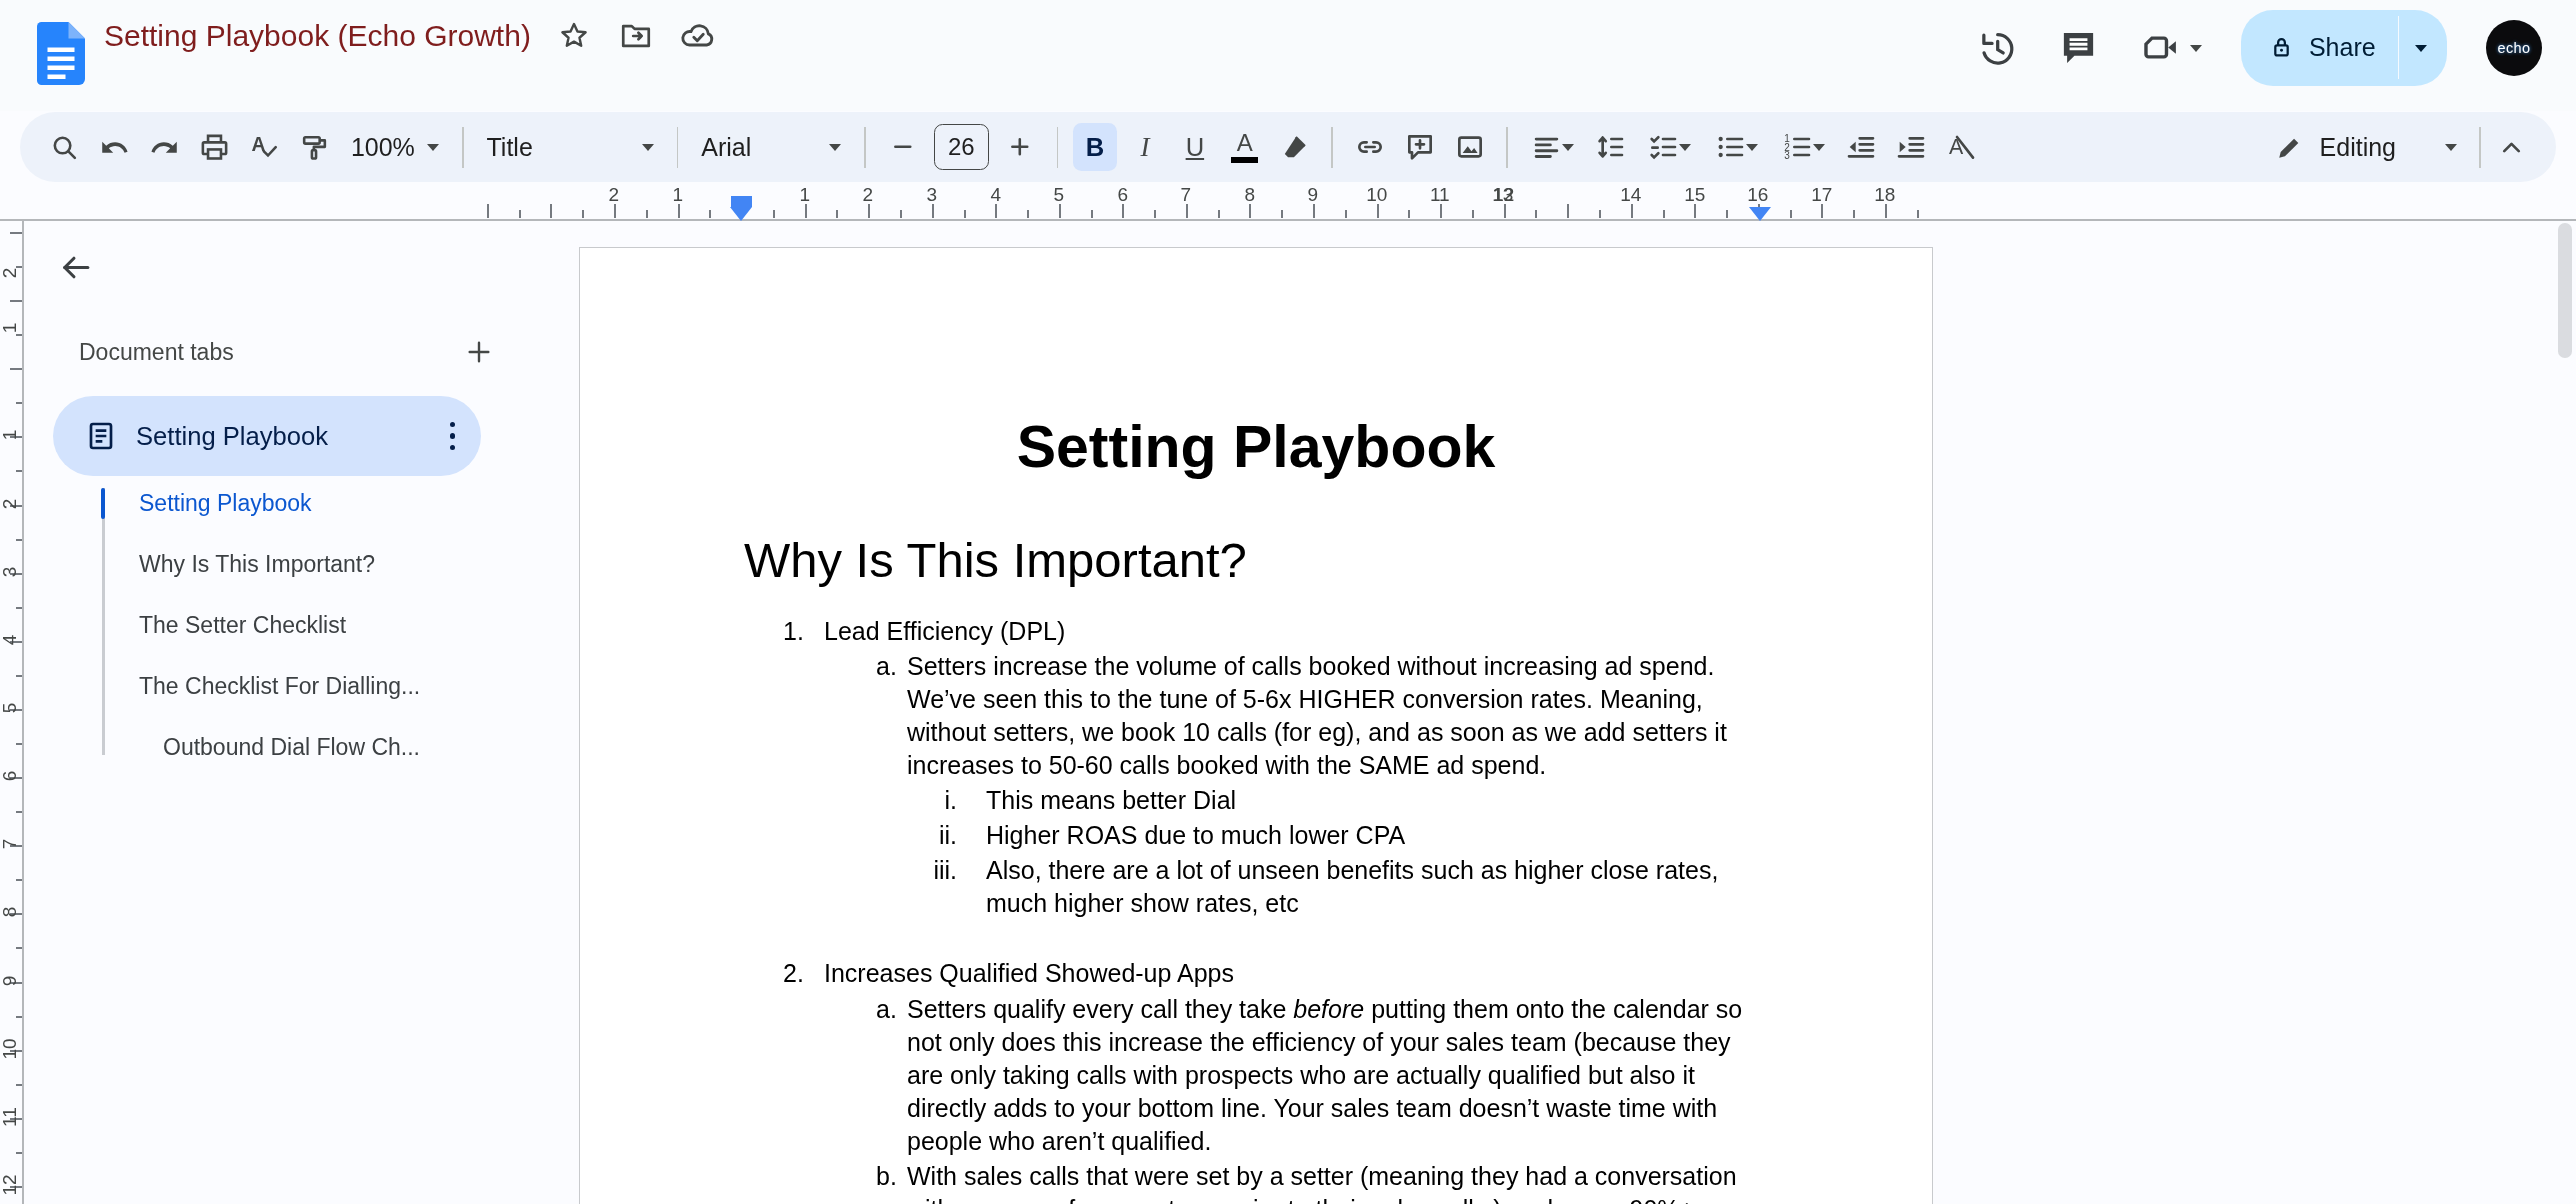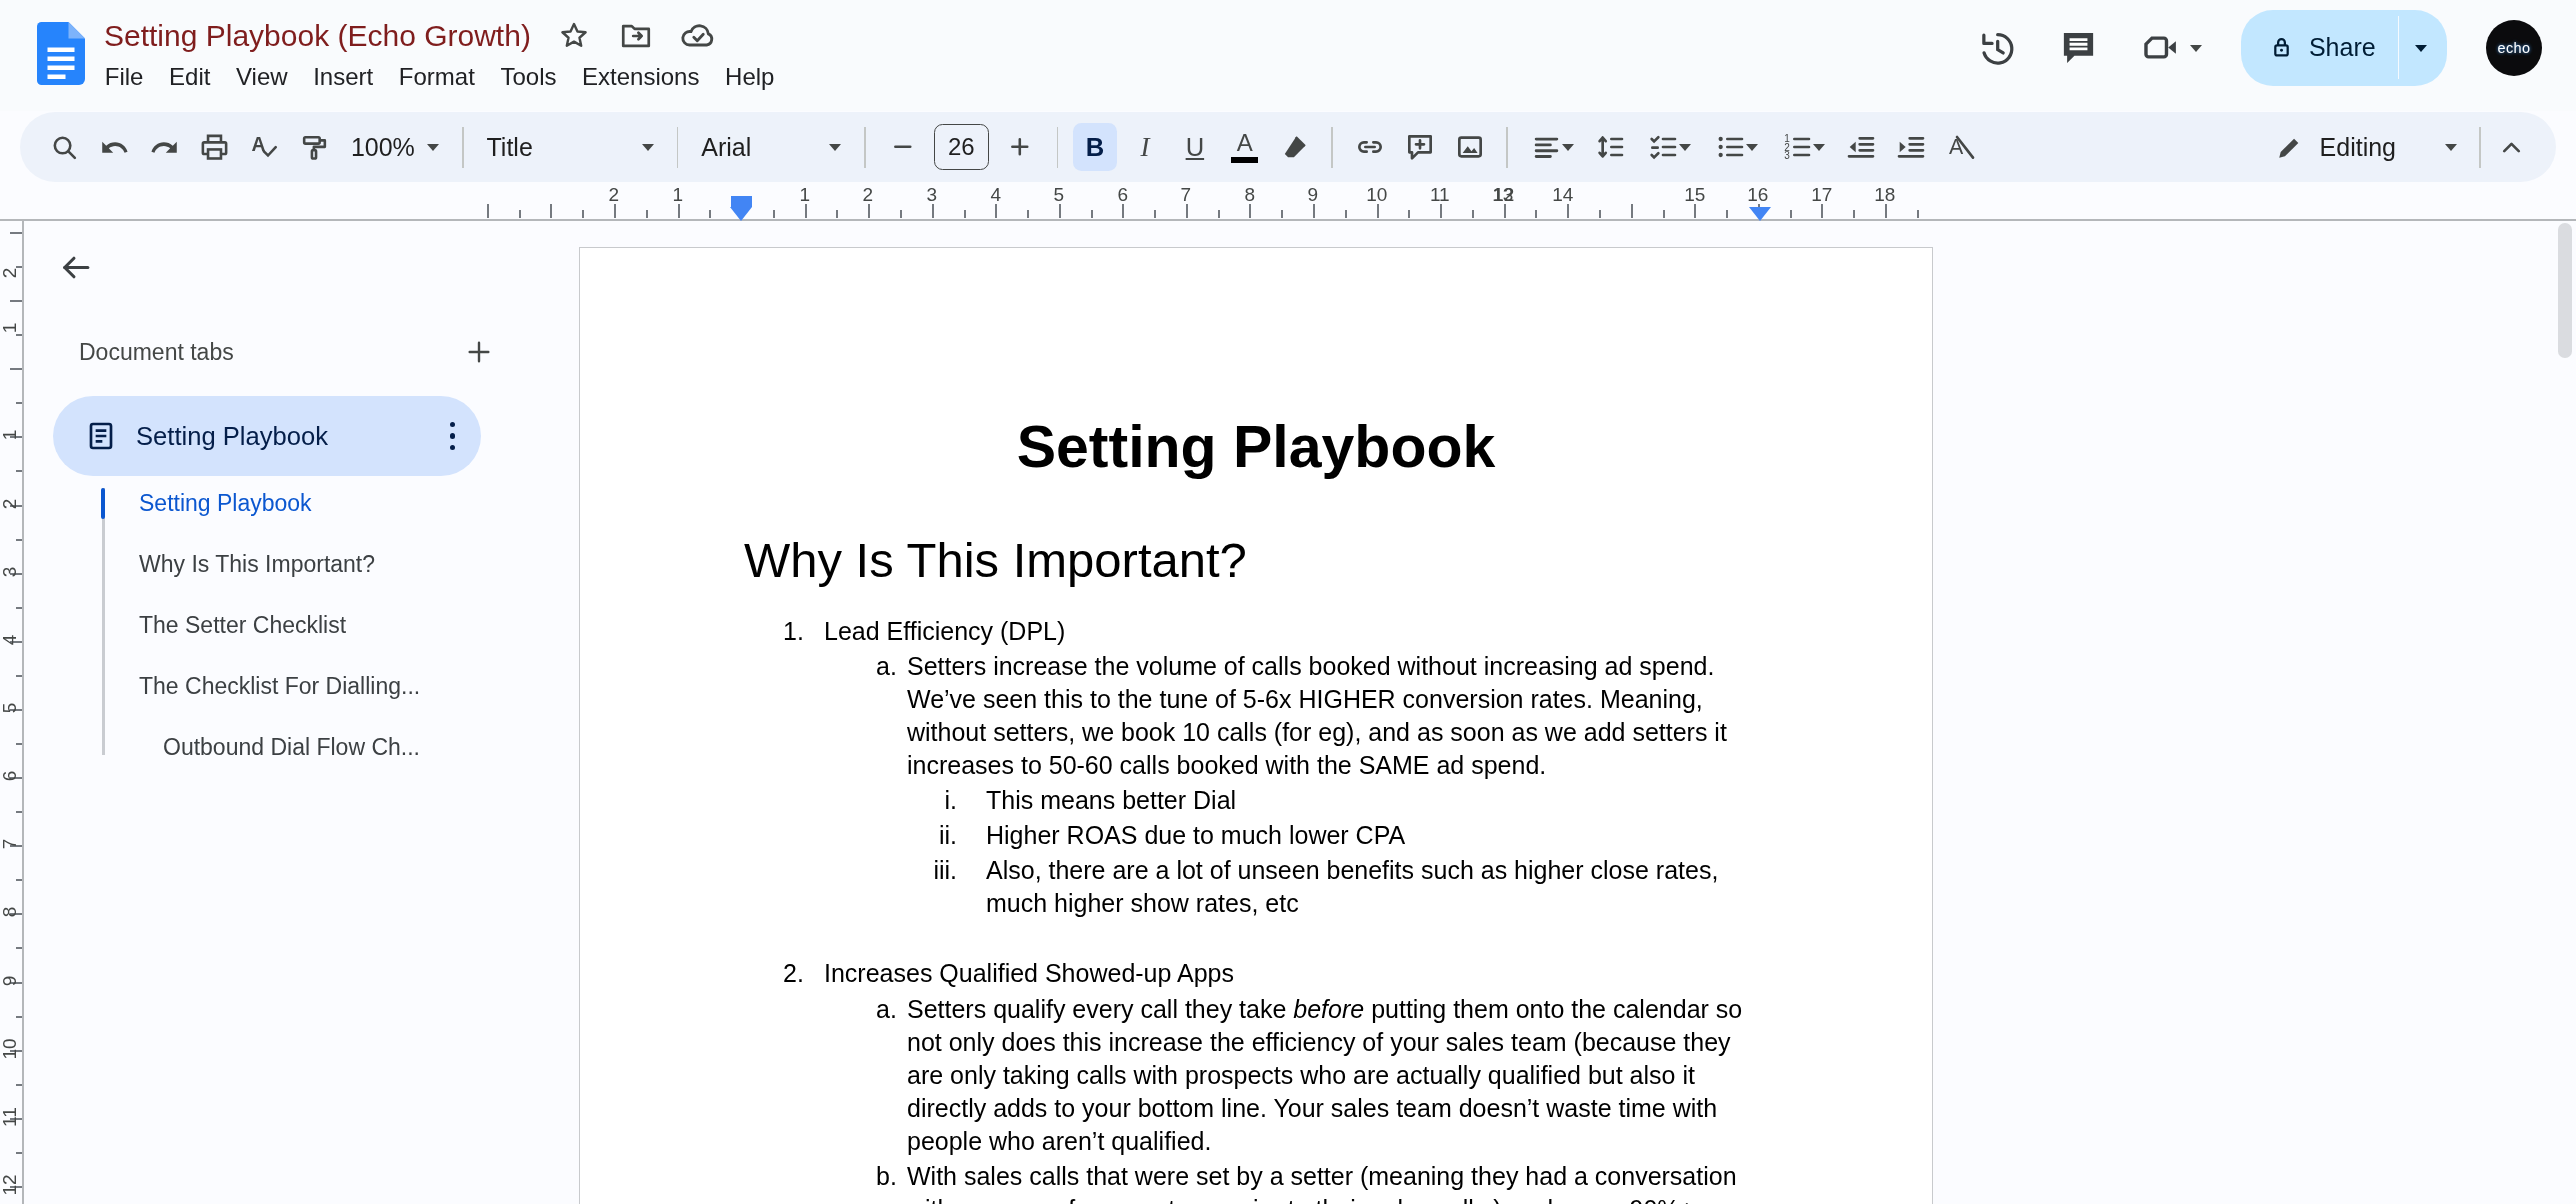--- a/index.html
+++ b/index.html
@@ -127,30 +127,20 @@
             <path d="M10 12h6M16 12l-2.3-2.3M16 12l-2.3 2.3" stroke-linecap="round"></path>
           </svg>
       </span>
       <span class="title-ic">
         <svg width="36" height="36" viewBox="0 0 24 24" fill="none" stroke="#444746" stroke-width="1.9" stroke-linejoin="round">
             <path d="M6.5 18a4.5 4.5 0 1 1 .8-8.9A6 6 0 0 1 18.9 10.6 3.9 3.9 0 0 1 17.8 18z"></path>
             <path d="M9.2 12.8l2.3 2.3 4-4.2" stroke-linecap="round"></path>
           </svg>
       </span>
     </div>
-    <nav class="menubar">
-        <span class="menu-item">File</span>
-        <span class="menu-item">Edit</span>
-        <span class="menu-item">View</span>
-        <span class="menu-item">Insert</span>
-        <span class="menu-item">Format</span>
-        <span class="menu-item">Tools</span>
-        <span class="menu-item">Extensions</span>
-        <span class="menu-item">Help</span>
-      </nav>
   </div>
   <div class="head-right">
     <span class="hr-ic">
       <svg width="41" height="41" viewBox="0 0 24 24" fill="none" stroke="#3c4043" stroke-width="1.9" stroke-linecap="round">
           <path d="M12.7 4.5a8.3 8.3 0 1 1-8 10.6"></path>
           <path d="M4.6 9.6V4.8M4.6 9.6h4.8"></path>
           <path d="M12.7 8.4v4.8l3.2 2"></path>
         </svg>
     </span>
     <span class="hr-ic">
@@ -415,21 +405,21 @@
     <span class="hnum" style="left: 983px;">4</span>
     <span class="hnum" style="left: 1046px;">5</span>
     <span class="hnum" style="left: 1110px;">6</span>
     <span class="hnum" style="left: 1173px;">7</span>
     <span class="hnum" style="left: 1237px;">8</span>
     <span class="hnum" style="left: 1300px;">9</span>
     <span class="hnum" style="left: 1364px;">10</span>
     <span class="hnum" style="left: 1427px;">11</span>
     <span class="hnum" style="left: 1491px;">12</span>
     <span class="hnum" style="left: 1490px;">13</span>
-    <span class="hnum" style="left: 1550px;">14</span>
+    <span class="hnum" style="left: 1618px;">14</span>
     <span class="hnum" style="left: 1682px;">15</span>
     <span class="hnum" style="left: 1745px;">16</span>
     <span class="hnum" style="left: 1809px;">17</span>
     <span class="hnum" style="left: 1872px;">18</span>
   </div>
 <div class="ruler-line"></div>
 <div class="ruler-h" style="height:51px;pointer-events:none">
   <span class="ind-left-sq"></span>
   <span class="ind-tri" style="left:730px"></span>
   <span class="ind-tri" style="left:1749px"></span>

